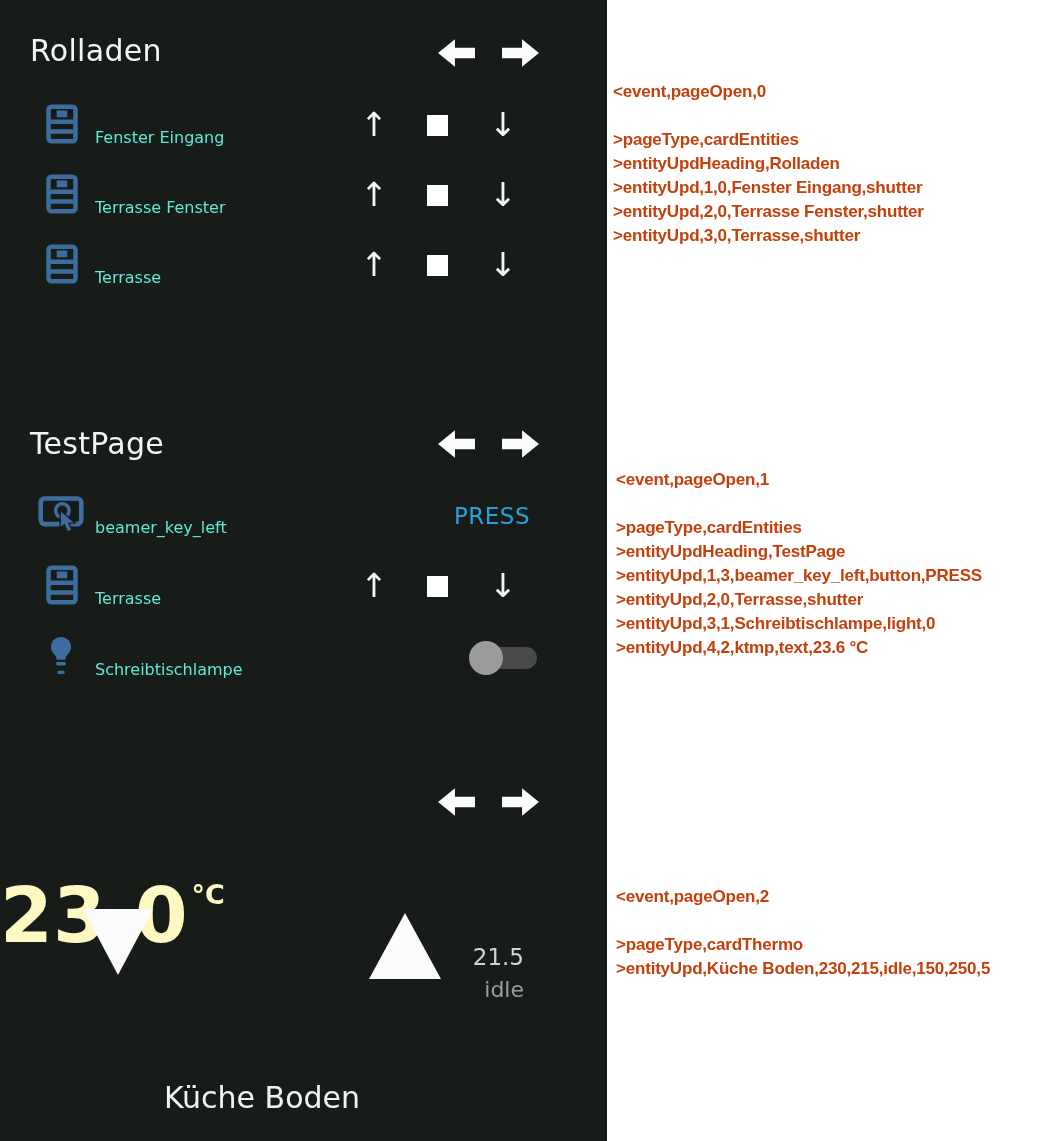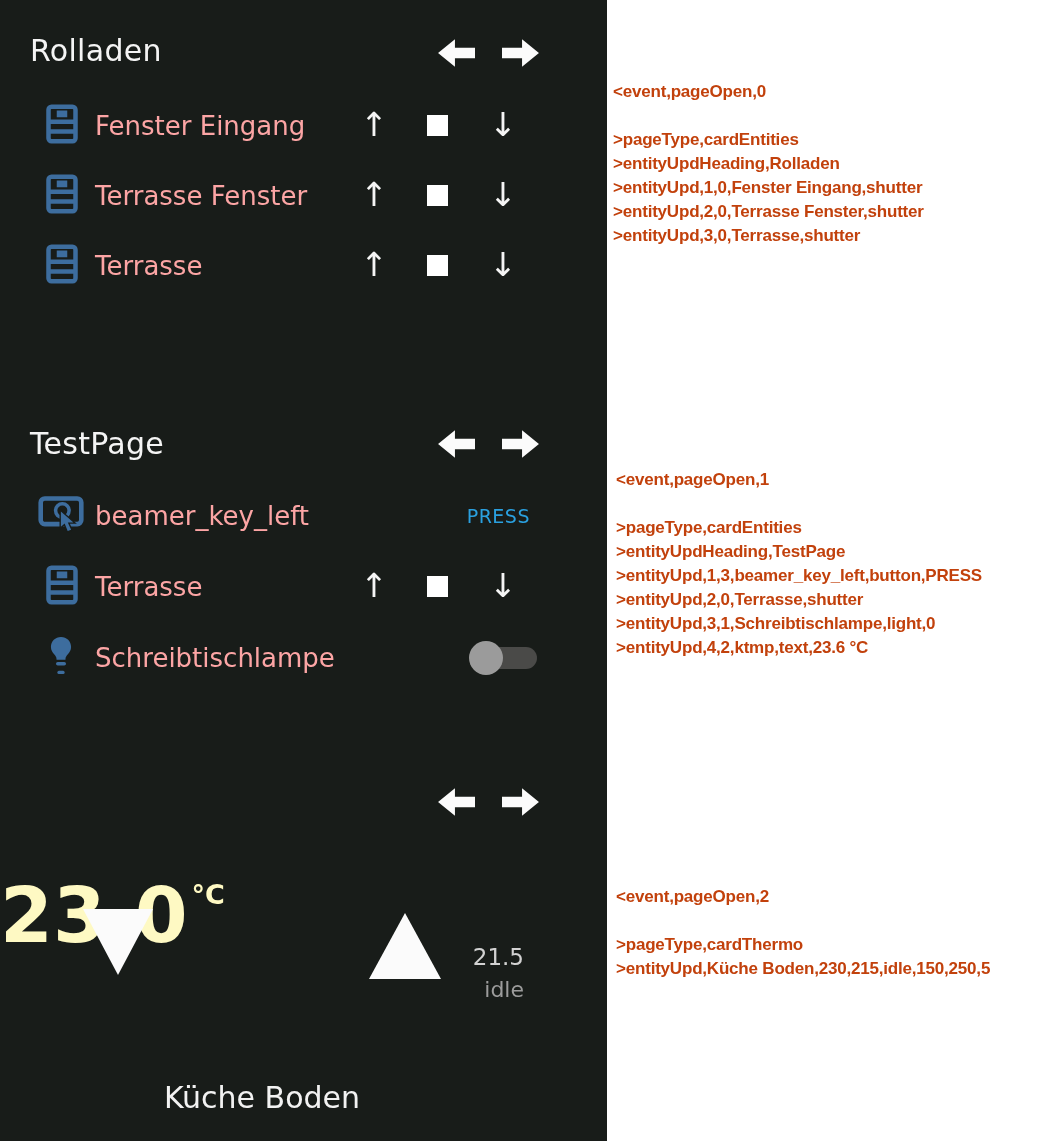--- a/index.html
+++ b/index.html
@@ -15,36 +15,36 @@
   }
   .card-title{
     position:absolute;left:30px;font-size:30px;font-weight:400;
     color:#f4f4f4;letter-spacing:.3px;
   }
   .nav-arrow{position:absolute;width:38px;height:32px;cursor:pointer;}
   .nav-arrow svg{display:block;width:100%;height:100%;}
   .row{position:absolute;left:0;width:564px;height:44px;}
   .row .e-icon{position:absolute;top:50%;transform:translateY(-50%);}
   .row .e-label{
-    position:absolute;left:95px;top:0;line-height:44px;
-    font-size:26px;color:#fca5a5;white-space:nowrap;
+    position:absolute;left:95px;top:12px;line-height:44px;
+    font-size:16px;color:#5eead4;white-space:nowrap;
   }
   .ctl-up,.ctl-down{
     position:absolute;top:0;width:38px;text-align:center;line-height:42px;
     font-size:33px;color:#f5f5f5;cursor:pointer;
   }
   .ctl-up{left:355px;}
   .ctl-down{left:484px;}
   .ctl-stop{
     position:absolute;left:427px;top:11px;width:21px;height:21px;
     background:#ffffff;cursor:pointer;
   }
   .press-label{
     position:absolute;left:430px;width:100px;text-align:right;top:0;
-    line-height:44px;font-size:19px;color:#2aa0df;cursor:pointer;
+    line-height:44px;font-size:23px;color:#2aa0df;cursor:pointer;
     letter-spacing:.5px;
   }
   .text-value{
     position:absolute;left:420px;width:126px;text-align:right;top:0;
     line-height:44px;font-size:23px;color:#e8e8e8;white-space:nowrap;
   }
   .toggle{position:absolute;left:466px;top:4px;width:74px;height:36px;cursor:pointer;}
   .toggle .track{
     position:absolute;left:7px;top:7px;width:64px;height:22px;
     border-radius:11px;background:#4a4a48;

